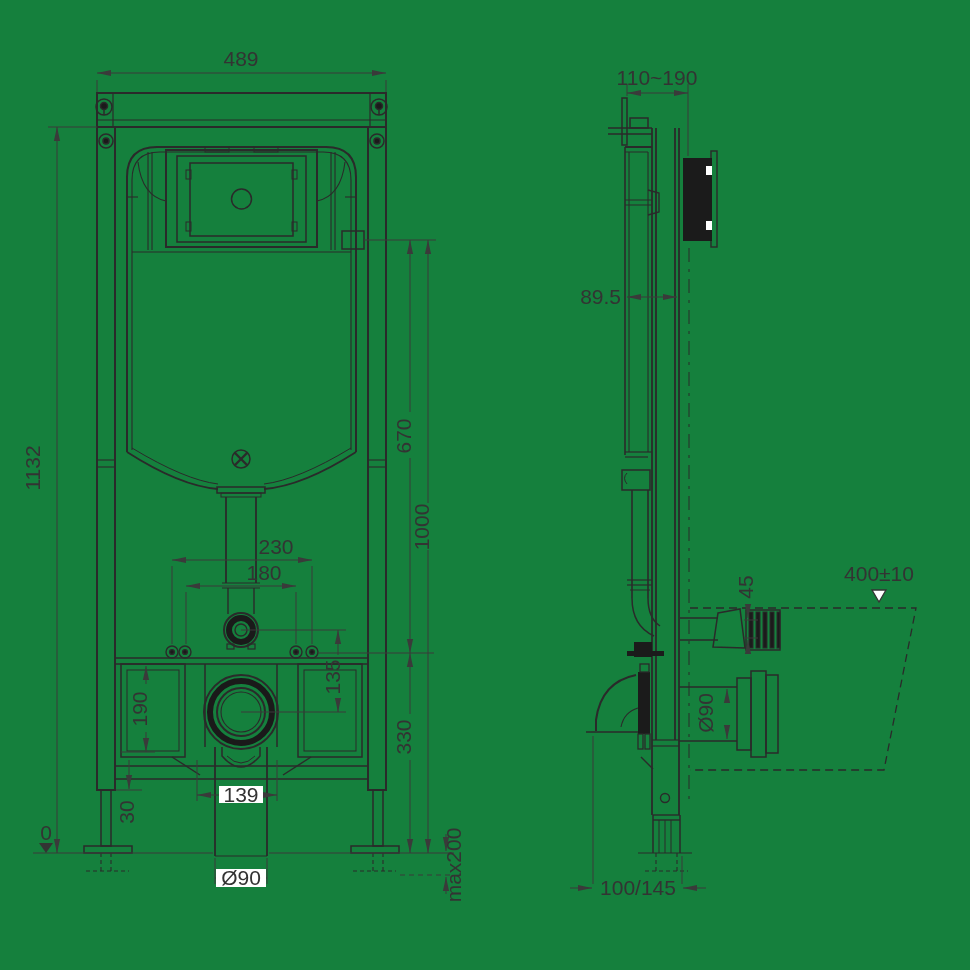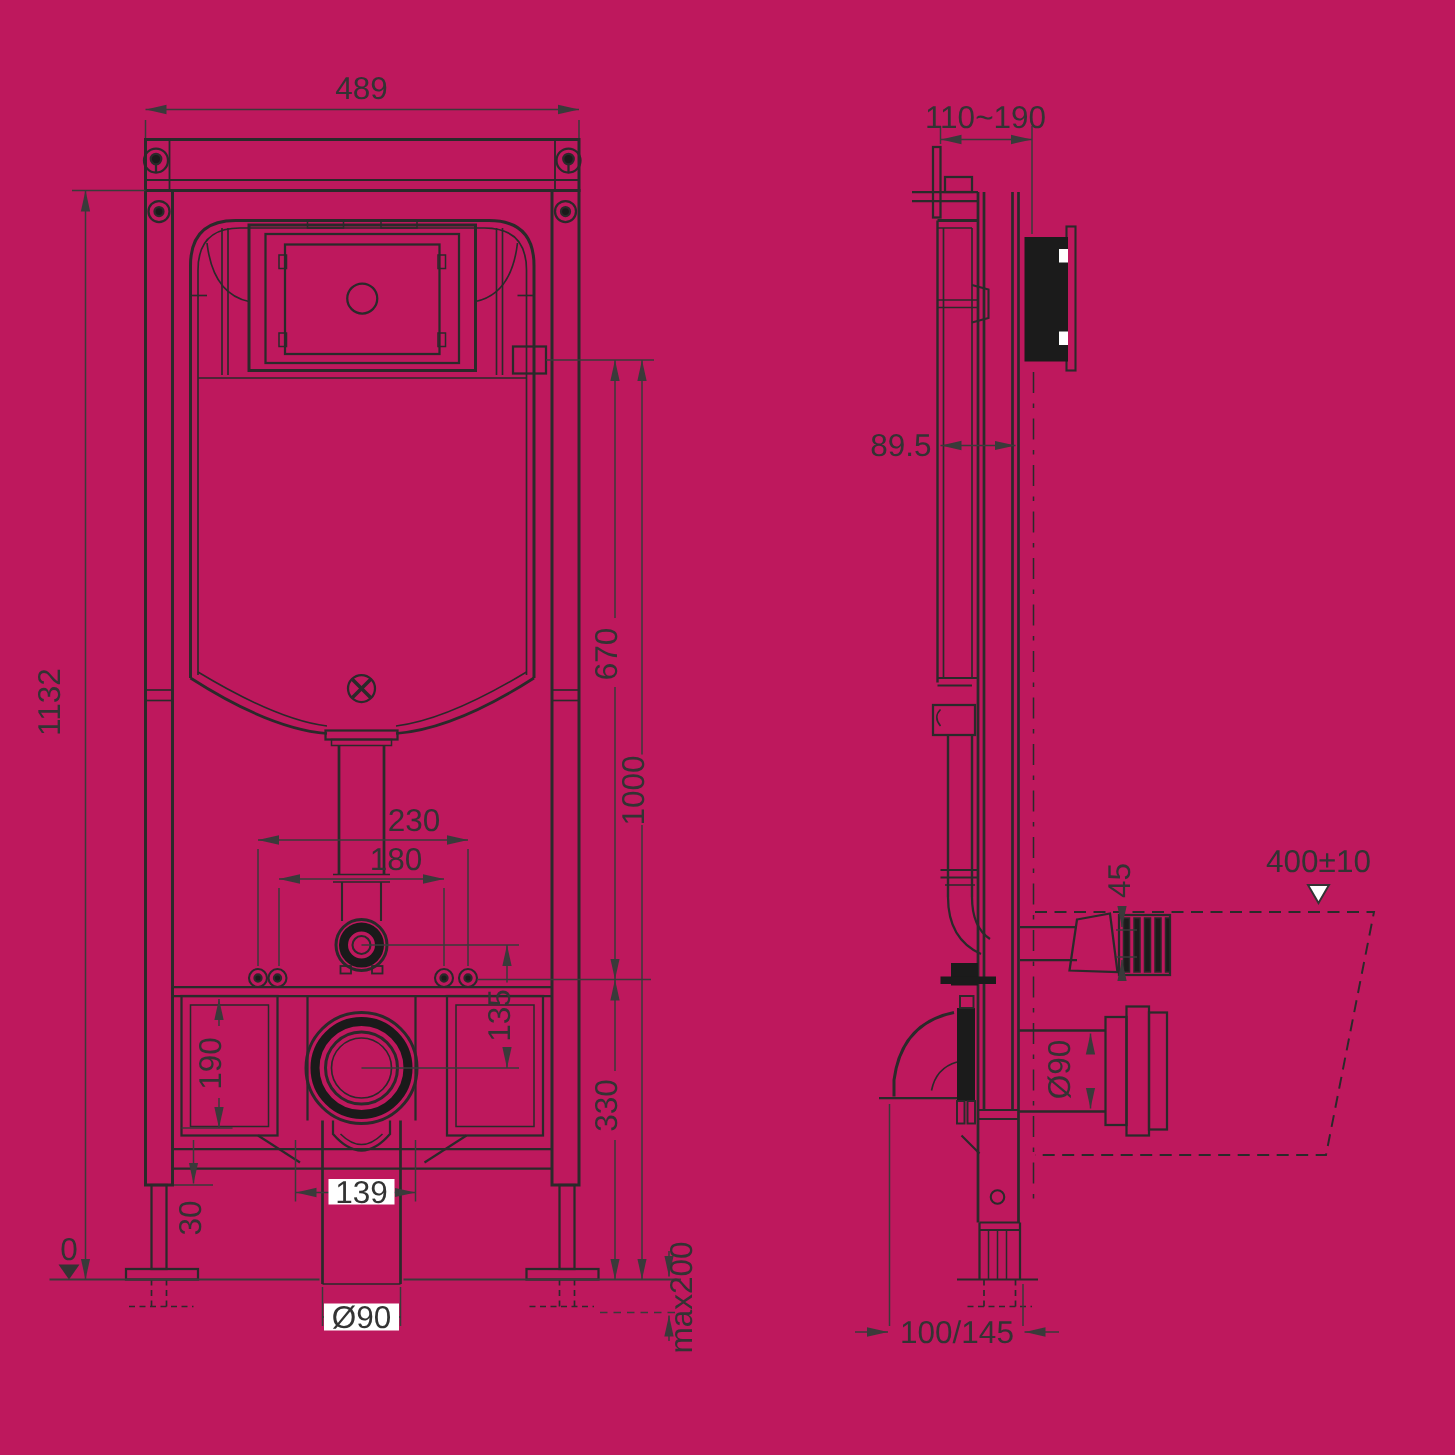--- a/index.html
+++ b/index.html
@@ -1,16 +1,16 @@
 <!DOCTYPE html>
 <html><head>
 <meta charset="utf-8">
 <style>
   html,body{margin:0;padding:0;background:#ffffff;}
-  .sheet{width:970px;height:970px;position:relative;background:#be185d;overflow:hidden;
+  .sheet{width:970px;height:970px;position:relative;background:#15803d;overflow:hidden;
          font-family:"Liberation Sans", sans-serif;}
   svg{display:block;}
   text{font-family:"Liberation Sans", sans-serif;font-size:21px;fill:#333;stroke:none;}
   .obj{stroke:#2a2a2a;fill:none;}
   .dim{stroke:#3a3a3a;fill:none;stroke-width:1;}
 </style>
 </head>
 <body>
 
 <div class="sheet">

